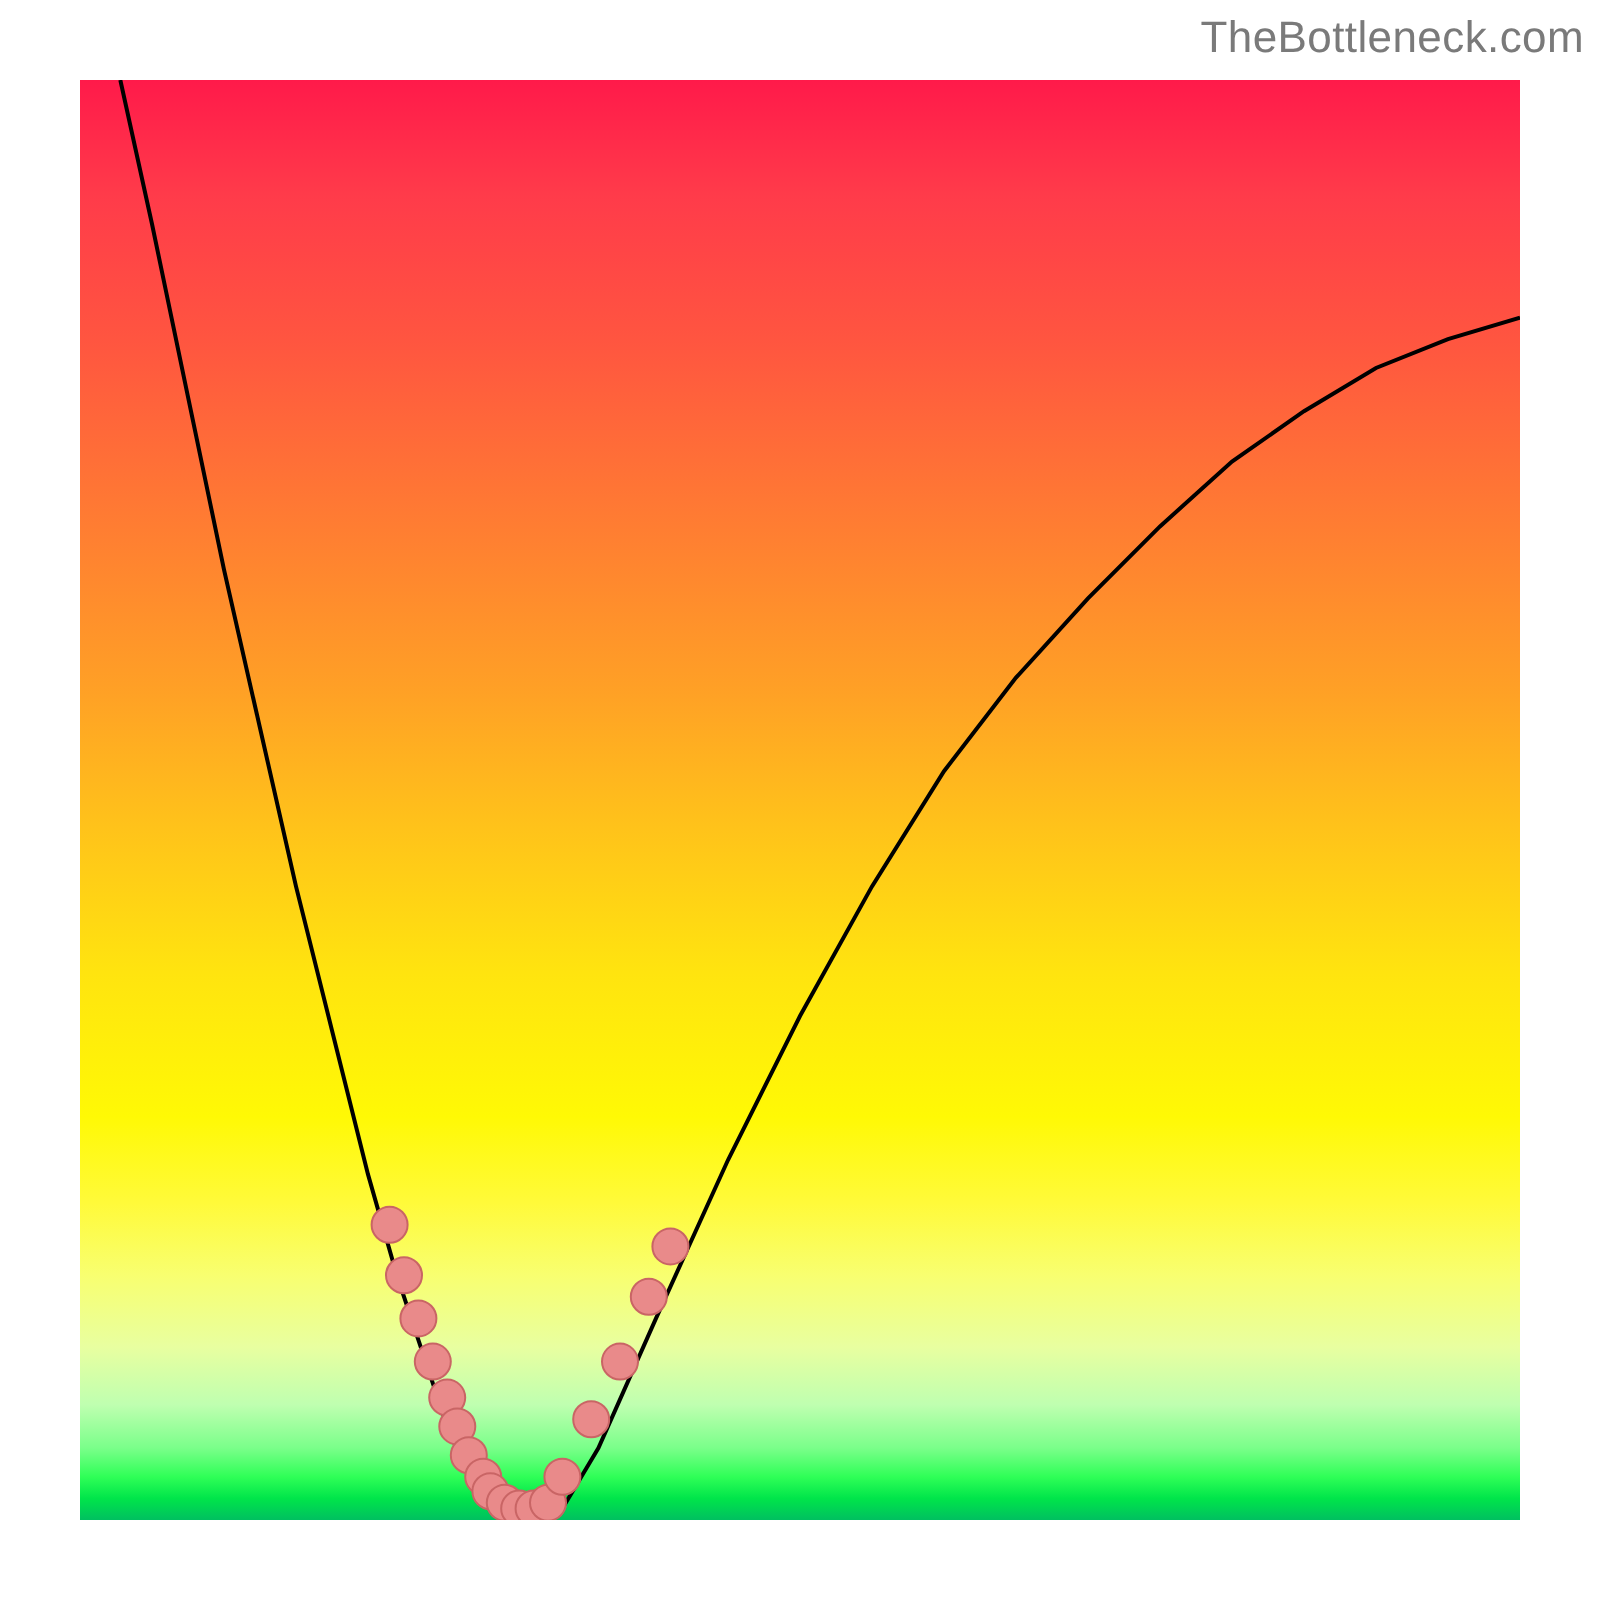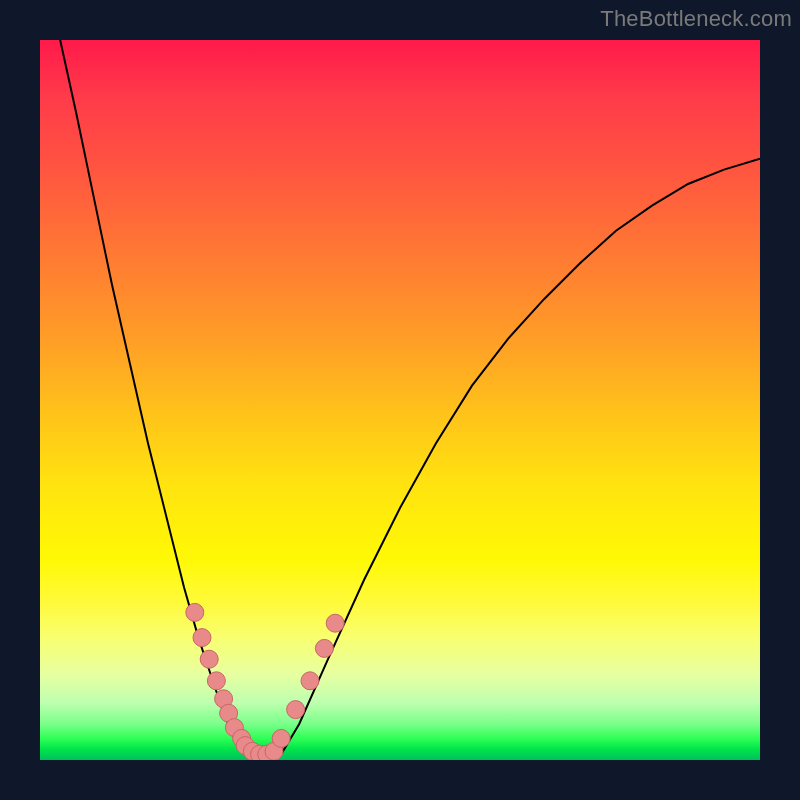--- a/index.html
+++ b/index.html
@@ -10,21 +10,21 @@
     background: #000;
     overflow: hidden;
     font-family: Arial, Helvetica, sans-serif;
   }
   .frame {
     position: absolute;
     top: 0;
     left: 0;
     width: 800px;
     height: 800px;
-    background: #0f172a;
+    background: #ffffff;
   }
   .plot-area {
     position: absolute;
     top: 40px;
     left: 40px;
     width: 720px;
     height: 720px;
     background: linear-gradient(
       to bottom,
       #ff1a4a 0%,

